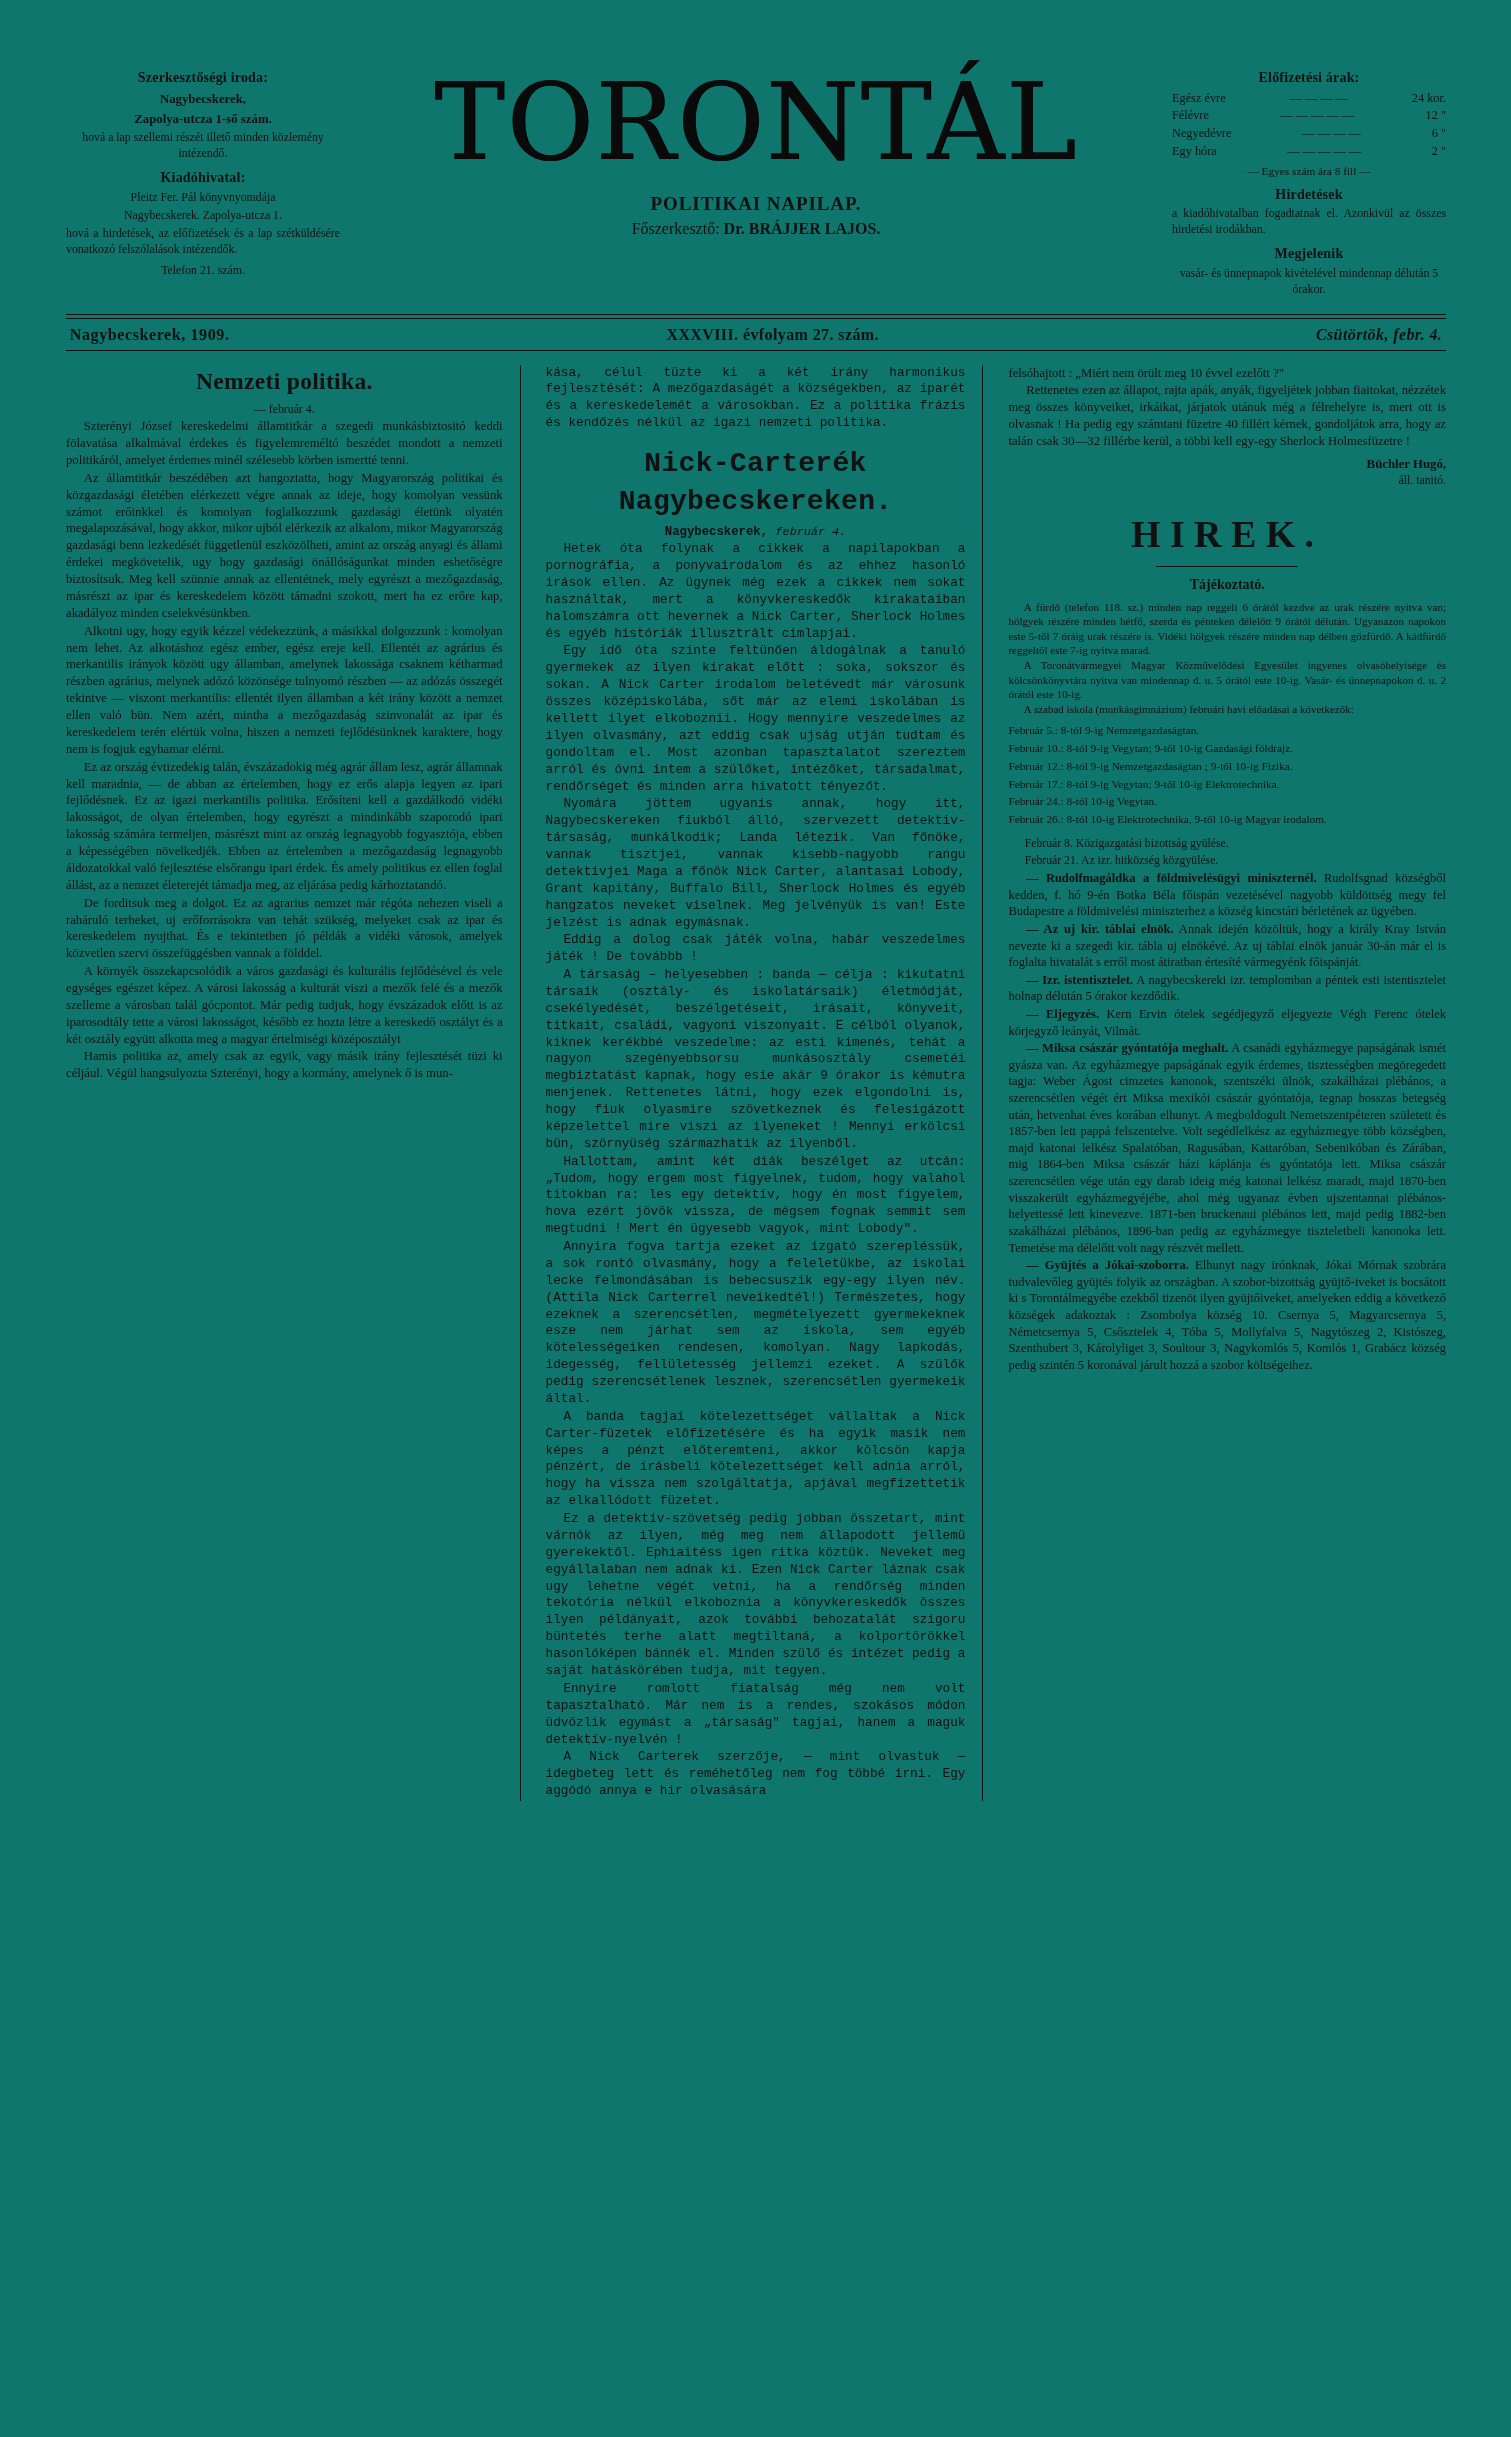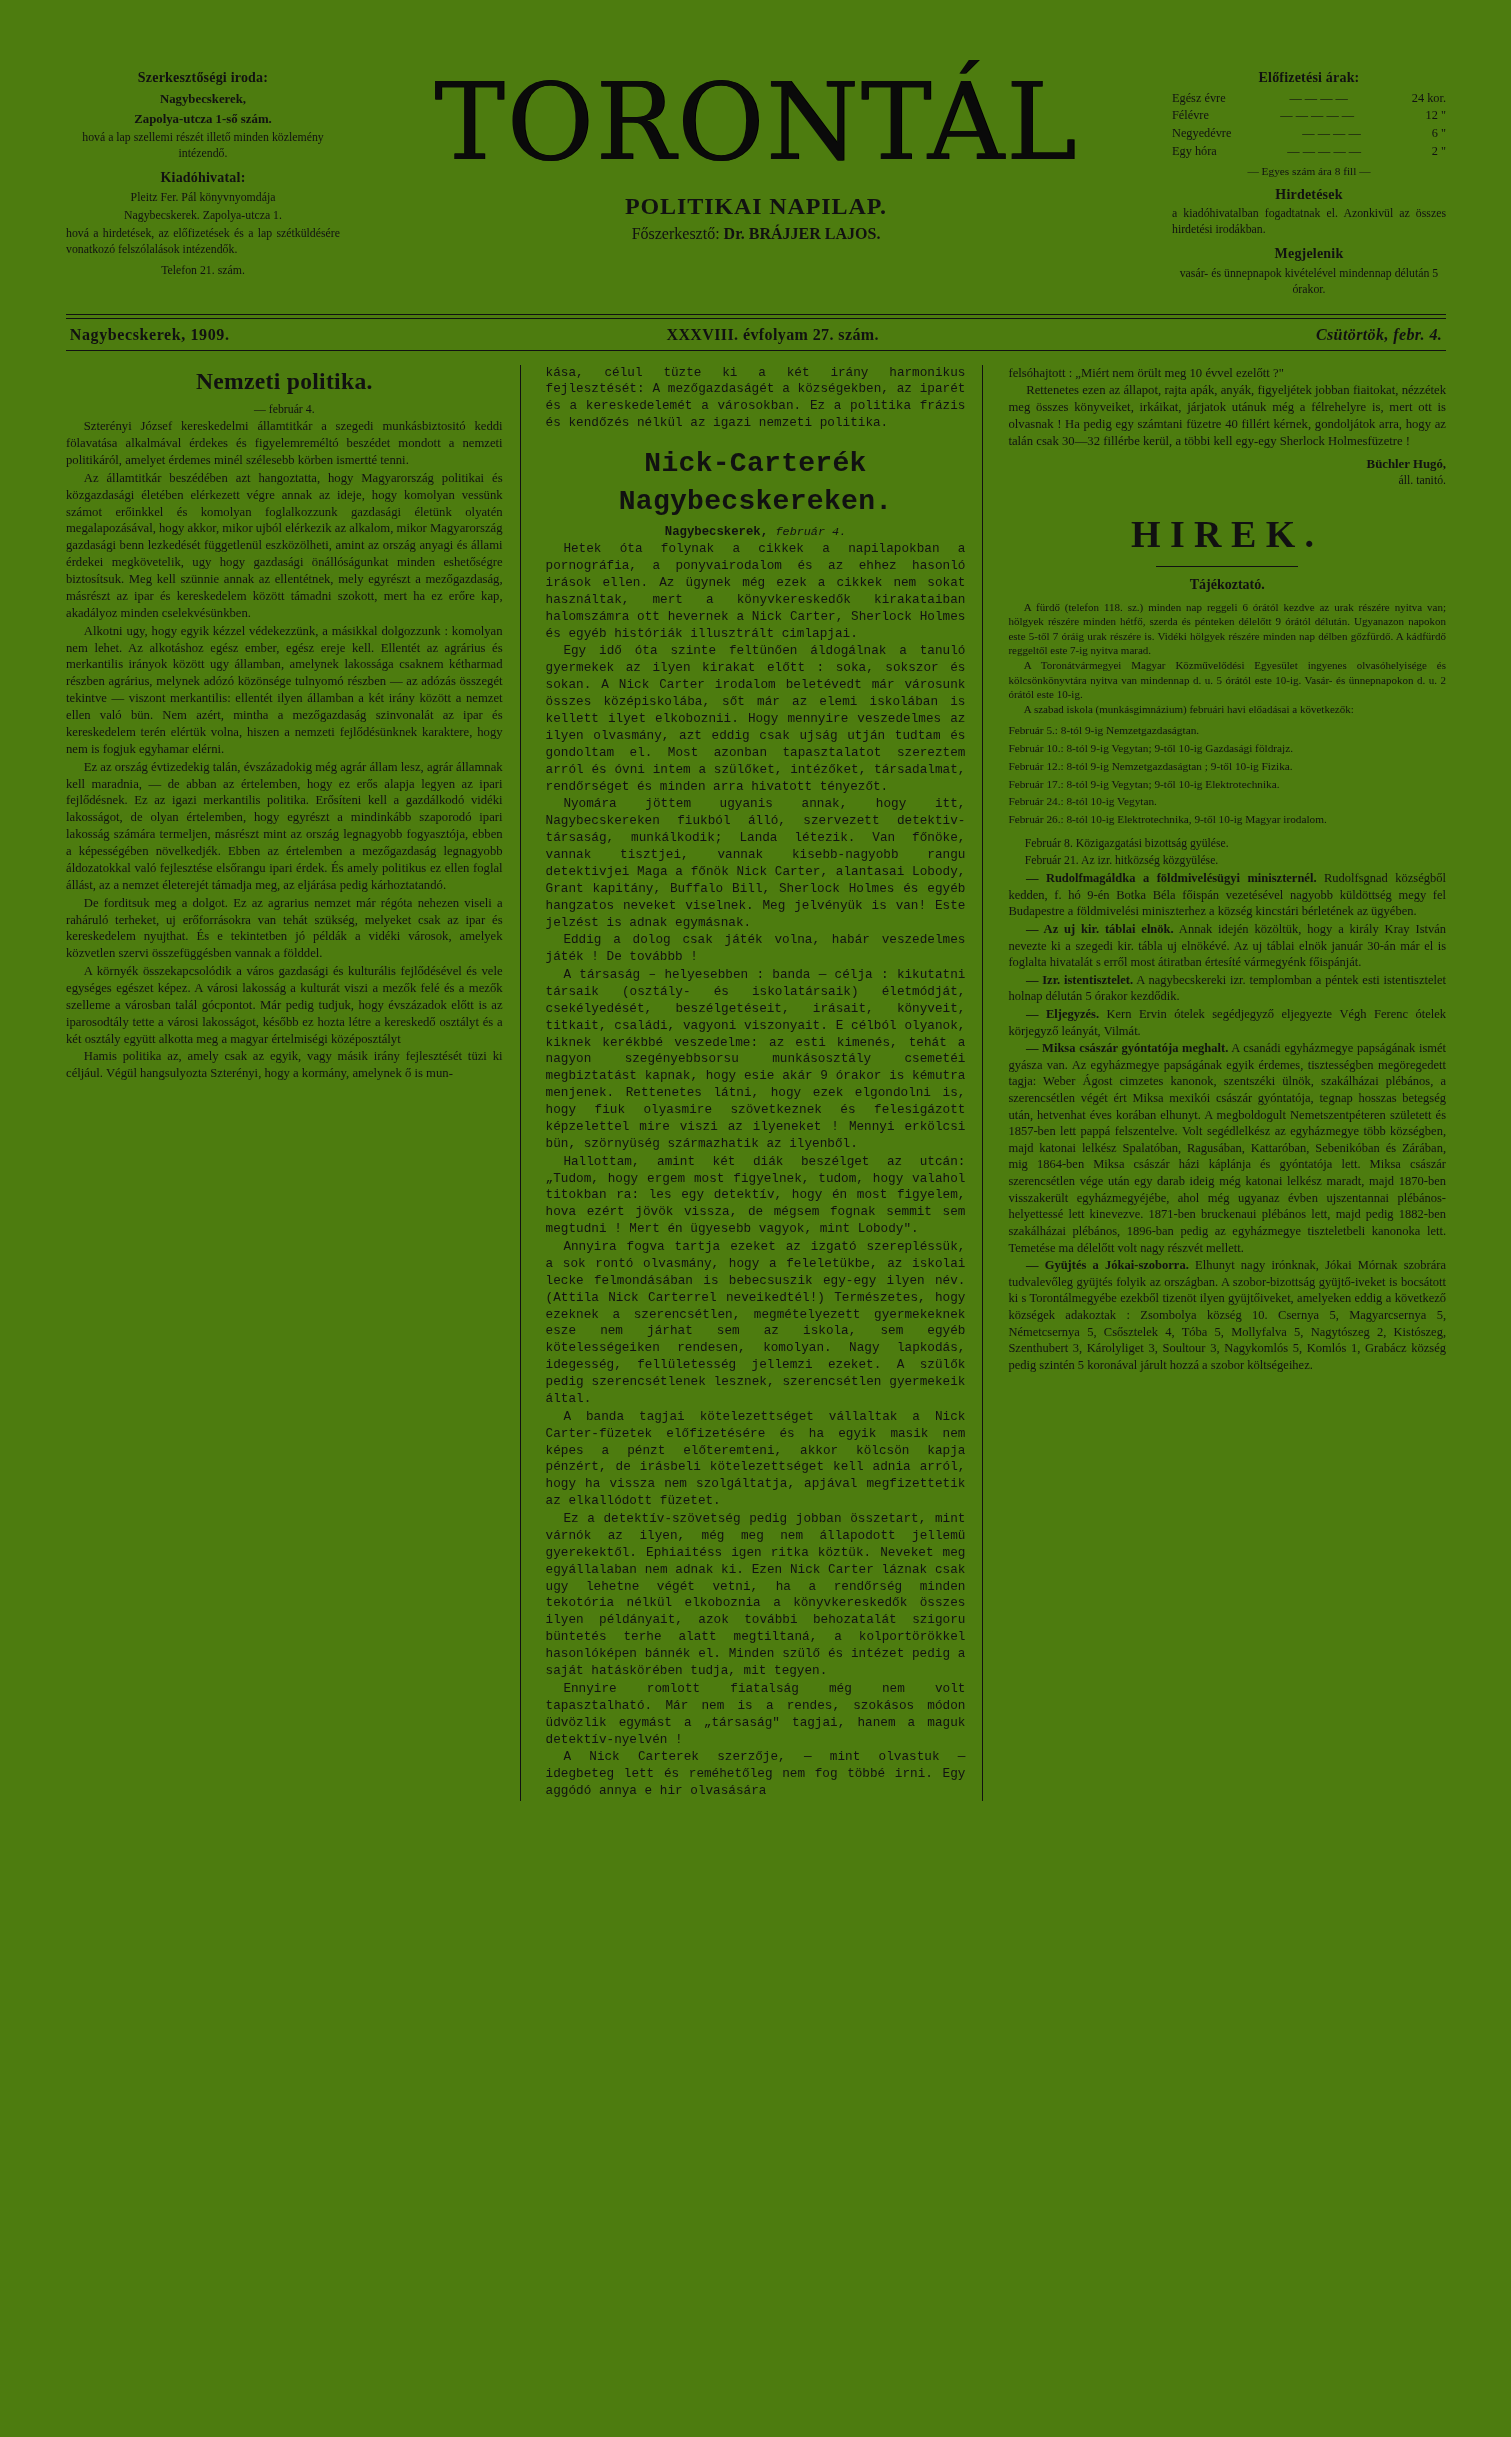--- a/index.html
+++ b/index.html
@@ -7,21 +7,21 @@
     width:1512px;
     font-family:"Liberation Serif", serif;
     color:#111;
     -webkit-font-smoothing:none;
   }
   .page{
     width:1512px;
     min-height:2438px;
     box-sizing:border-box;
     padding:66px 66px 38px 66px;
-    background:#4d7c0f;
+    background:#0f766e;
     position:relative;
   }
 
   
   .masthead{
     display:flex;
     align-items:flex-start;
     justify-content:space-between;
     gap:17px;
   }
@@ -52,21 +52,21 @@
     font-weight:normal;
     font-size:106px;
     line-height:1;
     letter-spacing:1.9px;
     margin:0 0 5.7px 0;
     color:#0a0a0a;
     text-shadow:0.9px 0 0 #000;
   }
   .mast-center .tagline{
     font-weight:bold;
-    font-size:24px;
+    font-size:19px;
     letter-spacing:0.9px;
     margin:17px 0 5.7px 0;
   }
   .mast-center .editor{
     font-size:16px;
     margin:1.9px 0 0 0;
   }
   .mast-center .editor b{font-weight:bold;}
 
   .price-list{font-size:12.3px;line-height:1.45;}

